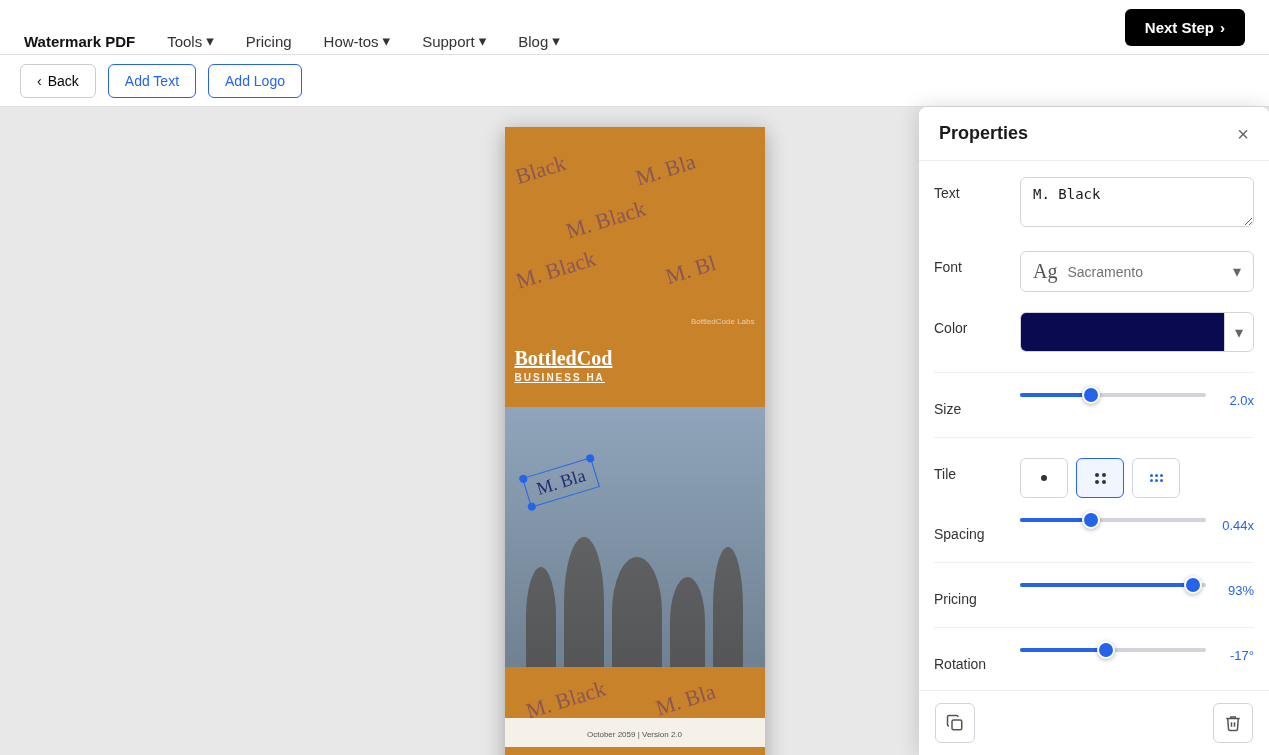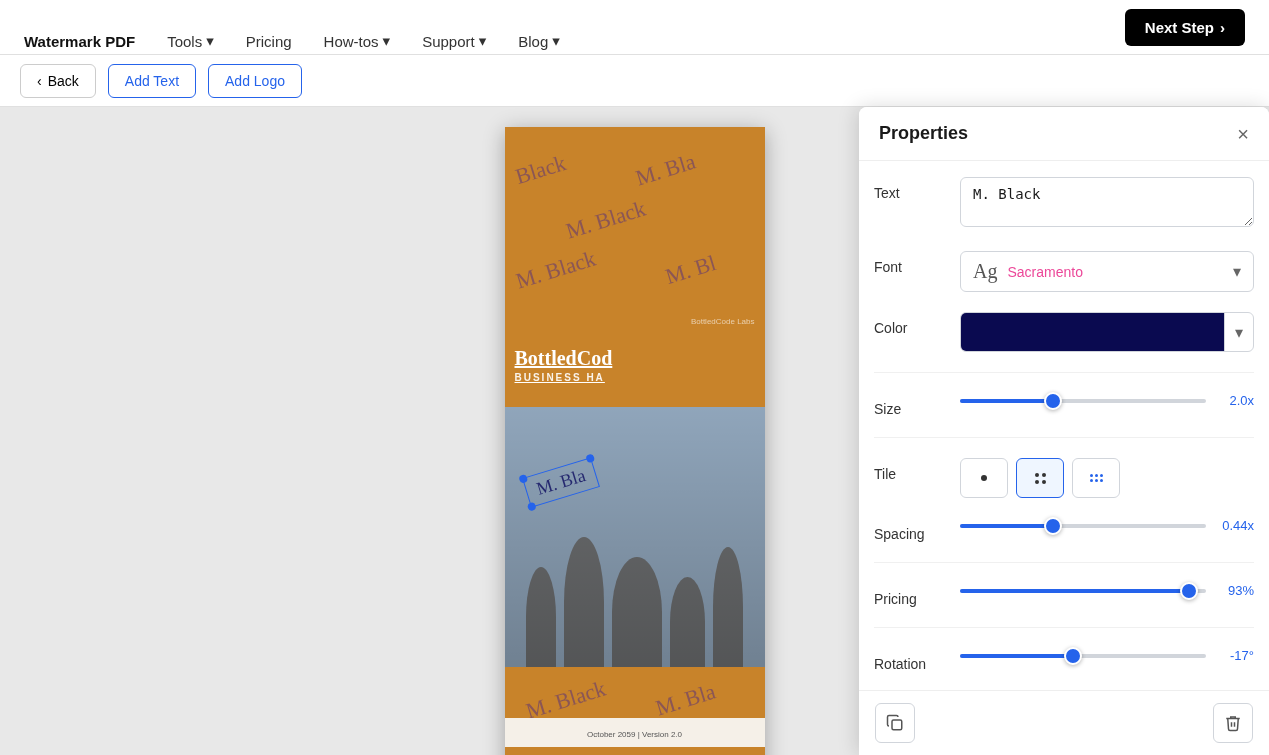--- a/index.html
+++ b/index.html
@@ -87,21 +87,21 @@
     .sh-bl { bottom: -4px; left: -4px; }
     .sh-tr { top: -4px; right: -4px; }
 
     .pdf-bottom {
       position: absolute; bottom: 60px; left: 0; right: 0; background: #f5f0e8;
       padding: 12px 10px 8px; font-size: 8px; color: #555; text-align: center;
     }
 
     
     .properties-panel {
-      width: 410px; background: #fff; border-radius: 8px 8px 0 0;
+      width: 350px; background: #fff; border-radius: 8px 8px 0 0;
       box-shadow: -2px 0 20px rgba(0,0,0,0.15);
       position: absolute; right: 0; top: 0; bottom: 0;
       display: flex; flex-direction: column; overflow: hidden;
     }
 
     .panel-header {
       display: flex; align-items: center; justify-content: space-between;
       padding: 16px 20px; border-bottom: 1px solid #eee; background: #fff;
     }
     .panel-title { font-size: 18px; font-weight: 600; color: #1a1a1a; }
@@ -118,33 +118,33 @@
       width: 100%; border: 1px solid #d1d5db; border-radius: 6px; padding: 8px 12px;
       font-size: 14px; color: #1a1a1a; outline: none; resize: vertical; min-height: 40px;
     }
 
     
     .font-selector {
       display: flex; align-items: center; border: 1px solid #d1d5db; border-radius: 6px;
       padding: 8px 12px; cursor: pointer; background: #fff; gap: 10px;
     }
     .font-preview { font-family: 'Brush Script MT', cursive; font-size: 20px; color: #555; }
-    .font-name { flex: 1; font-size: 14px; color: #ec4899; font-weight: 500; }
+    .font-name { flex: 1; font-size: 14px; color: #737373; font-weight: 500; }
     .chevron-down { color: #666; }
 
     
     .color-selector {
       display: flex; align-items: center; border: 1px solid #d1d5db; border-radius: 6px;
       overflow: hidden; cursor: pointer; height: 40px;
     }
     .color-swatch { flex: 1; height: 100%; background: #0a0a50; }
     .color-chevron { padding: 0 10px; color: #666; border-left: 1px solid #d1d5db; height: 100%; display: flex; align-items: center; }
 
     
-    .slider-row { display: flex; align-items: center; gap: 10px; }
+    .slider-row { display: flex; gap: 10px; }
     .slider-track { flex: 1; height: 4px; background: #d1d5db; border-radius: 2px; position: relative; cursor: pointer; }
     .slider-fill { height: 100%; background: #2563eb; border-radius: 2px; }
     .slider-thumb { position: absolute; top: 50%; transform: translateY(-50%); width: 18px; height: 18px; background: #2563eb; border-radius: 50%; border: 2px solid #fff; box-shadow: 0 1px 4px rgba(0,0,0,0.3); cursor: grab; }
     .slider-value { font-size: 13px; color: #2563eb; font-weight: 500; min-width: 38px; text-align: right; }
 
     
     .tile-options { display: flex; gap: 8px; }
     .tile-option {
       width: 48px; height: 40px; border: 1px solid #d1d5db; border-radius: 6px;
       display: flex; align-items: center; justify-content: center; cursor: pointer;

